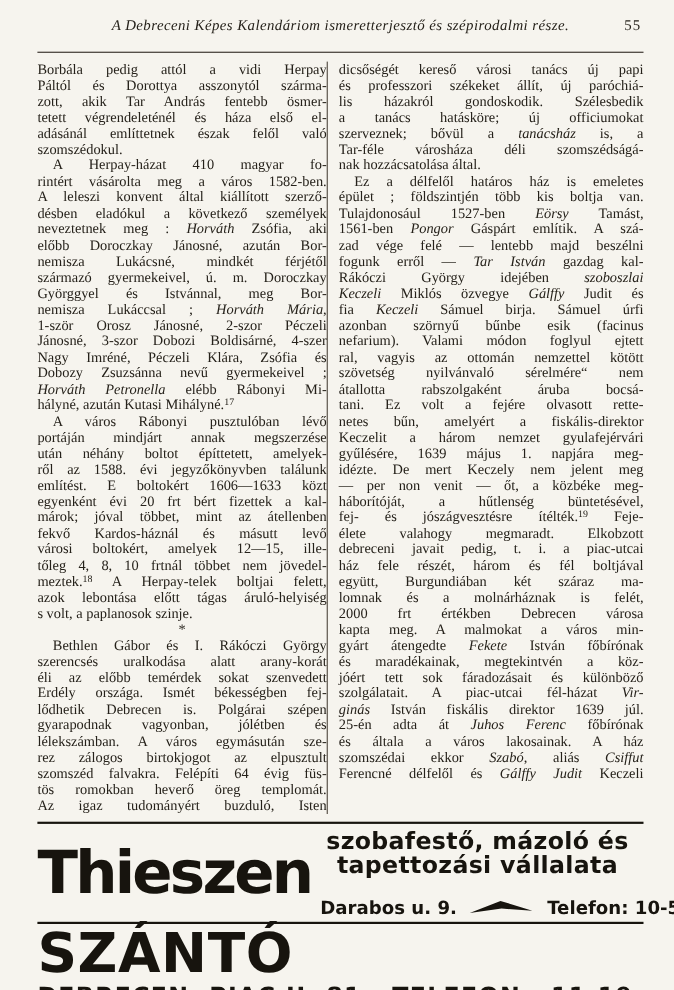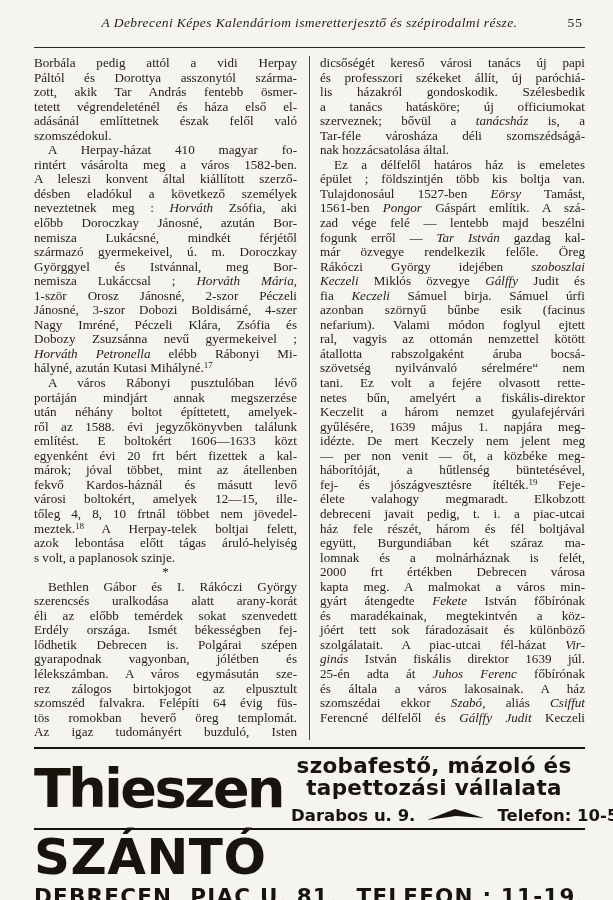--- a/index.html
+++ b/index.html
@@ -26,40 +26,40 @@
   .pagenum{position:absolute;right:2px;top:0;font-style:normal;letter-spacing:1px;text-align:right;}
 
   
   .main{
     display:flex;
     margin:8px 28px 0 34px;
     font-size:13.1px;
     line-height:14.55px;
   }
   .col-left{width:263px;}
-  .col-right{flex:1;border-left:1.2px solid #4d463c;margin-left:12px;padding-left:10px;}
+  .col-right{flex:1;border-left:1.2px solid #4d463c;margin-left:0;padding-left:10px;}
   .line{white-space:normal;}
   .line.just{text-align:justify;text-align-last:justify;}
   .line.ind{text-indent:14px;}
   .sep{text-align:center;line-height:14.55px;}
   .sup{font-size:9px;vertical-align:4px;line-height:0;}
   i{font-style:italic;}
 
   
   .rule{border:0;border-top:2.2px solid #17140e;margin:7px 28px 0 34px;}
   .rule-mid{margin-top:3px;}
 
   
   .ad{font-family:"DejaVu Sans","Liberation Sans",sans-serif;color:#17140e;}
   .thieszen{display:flex;align-items:center;margin:5px 28px 0 34px;}
   .t-name{font-size:54px;font-weight:bold;letter-spacing:-2.5px;line-height:.98;}
   .t-right{flex:1;text-align:center;margin-top:1px;min-width:0;}
   .t1{font-size:21.5px;font-weight:bold;letter-spacing:.3px;line-height:1.03;white-space:nowrap;}
   .t3{display:flex;align-items:center;justify-content:space-between;
-      font-size:16.5px;font-weight:bold;margin:7px 0 0 8px;white-space:nowrap;gap:12px;}
+      font-size:16.5px;font-weight:bold;margin:17px 0 0 8px;white-space:nowrap;gap:12px;}
   .fist{display:inline-flex;align-items:center;flex:1;justify-content:center;}
 
   .s-row1{display:flex;align-items:flex-start;margin:5px 28px 0 34px;}
   .s-name{font-size:50px;font-weight:bold;letter-spacing:.5px;line-height:.88;}
   .s-right{flex:1;text-align:center;margin-top:2px;font-weight:bold;min-width:0;}
   .s1{font-size:18.5px;letter-spacing:.2px;line-height:1.05;white-space:nowrap;}
   .s2{font-size:18px;letter-spacing:.6px;white-space:nowrap;}
   .s-row2{display:flex;justify-content:space-between;align-items:flex-end;
           margin:5px 28px 0 34px;font-weight:bold;font-size:21.5px;letter-spacing:1.2px;white-space:nowrap;}
 </style>
@@ -141,29 +141,28 @@
           <div class="line just">Tar-féle városháza déli szomszédságá-</div>
           <div class="line">nak hozzácsatolása által.</div>
         </div>
         <div class="para">
           <div class="line just ind">Ez a délfelől határos ház is emeletes</div>
           <div class="line just">épület ; földszintjén több kis boltja van.</div>
           <div class="line just">Tulajdonosául 1527-ben <i>Eörsy</i> Tamást,</div>
           <div class="line just">1561-ben <i>Pongor</i> Gáspárt említik. A szá-</div>
           <div class="line just">zad vége felé — lentebb majd beszélni</div>
           <div class="line just">fogunk erről — <i>Tar István</i> gazdag kal-</div>
-          <div class="line just">már özvegye rendelkezik felőle. Öreg</div>
           <div class="line just">Rákóczi György idejében <i>szoboszlai</i></div>
           <div class="line just"><i>Keczeli</i> Miklós özvegye <i>Gálffy</i> Judit és</div>
           <div class="line just">fia <i>Keczeli</i> Sámuel birja. Sámuel úrfi</div>
           <div class="line just">azonban szörnyű bűnbe esik (facinus</div>
           <div class="line just">nefarium). Valami módon foglyul ejtett</div>
           <div class="line just">ral, vagyis az ottomán nemzettel kötött</div>
+          <div class="line just">szövetség nyilvánvaló sérelmére“ nem</div>
           <div class="line just">átallotta rabszolgaként áruba bocsá-</div>
-          <div class="line just">szövetség nyilvánvaló sérelmére“ nem</div>
           <div class="line just">tani. Ez volt a fejére olvasott rette-</div>
           <div class="line just">netes bűn, amelyért a fiskális-direktor</div>
           <div class="line just">Keczelit a három nemzet gyulafejérvári</div>
           <div class="line just">gyűlésére, 1639 május 1. napjára meg-</div>
           <div class="line just">idézte. De mert Keczely nem jelent meg</div>
           <div class="line just">— per non venit — őt, a közbéke meg-</div>
           <div class="line just">háborítóját, a hűtlenség büntetésével,</div>
           <div class="line just">fej- és jószágvesztésre ítélték.<span class="sup">19</span> Feje-</div>
           <div class="line just">élete valahogy megmaradt. Elkobzott</div>
           <div class="line just">debreceni javait pedig, t. i. a piac-utcai</div>

